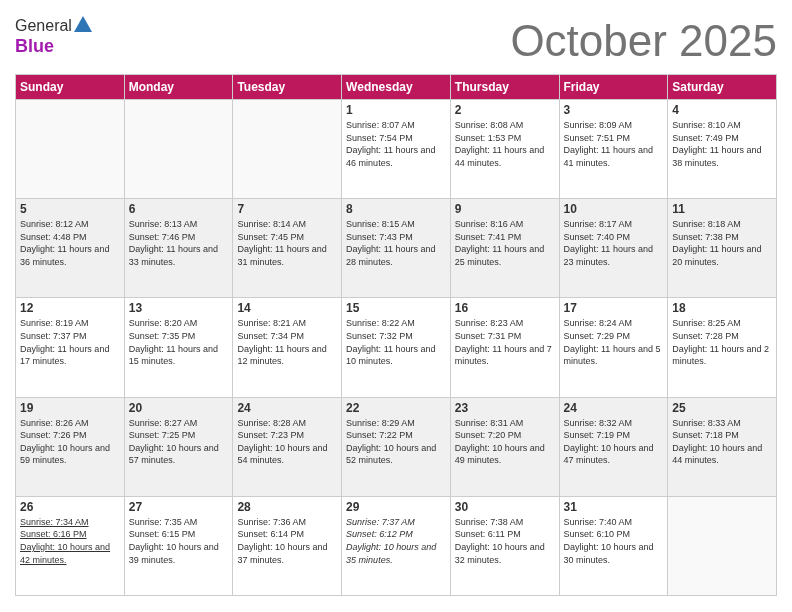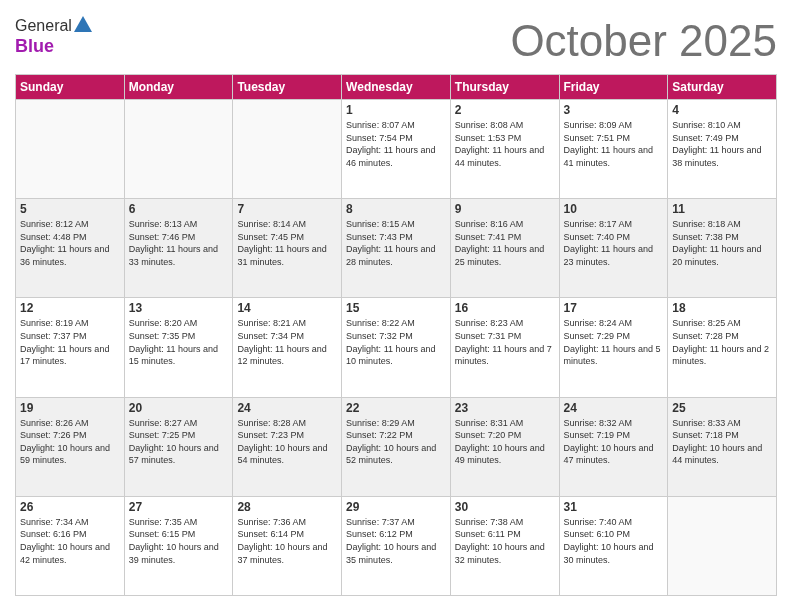--- a/index.html
+++ b/index.html
@@ -284,39 +284,39 @@
           <td>
             <span class="day-num">25</span>
             <div class="day-info" style="white-space: pre-line;">Sunrise: 8:33 AM
 Sunset: 7:18 PM
 Daylight: 10 hours and 44 minutes.</div>
           </td>
         </tr>
         <tr class="row-white">
           <td>
             <span class="day-num">26</span>
-            <div class="day-info" style="white-space: pre-line;">Sunrise: 7:34 AM
+            <div class="day-info" style="white-space: pre-line; text-decoration: underline;">Sunrise: 7:34 AM
 Sunset: 6:16 PM
 Daylight: 10 hours and 42 minutes.</div>
           </td>
           <td>
             <span class="day-num">27</span>
             <div class="day-info" style="white-space: pre-line;">Sunrise: 7:35 AM
 Sunset: 6:15 PM
 Daylight: 10 hours and 39 minutes.</div>
           </td>
           <td>
             <span class="day-num">28</span>
             <div class="day-info" style="white-space: pre-line;">Sunrise: 7:36 AM
 Sunset: 6:14 PM
 Daylight: 10 hours and 37 minutes.</div>
           </td>
           <td>
             <span class="day-num">29</span>
-            <div class="day-info" style="white-space: pre-line;">Sunrise: 7:37 AM
+            <div class="day-info" style="white-space: pre-line; font-style: italic;">Sunrise: 7:37 AM
 Sunset: 6:12 PM
 Daylight: 10 hours and 35 minutes.</div>
           </td>
           <td>
             <span class="day-num">30</span>
             <div class="day-info" style="white-space: pre-line;">Sunrise: 7:38 AM
 Sunset: 6:11 PM
 Daylight: 10 hours and 32 minutes.</div>
           </td>
           <td>

